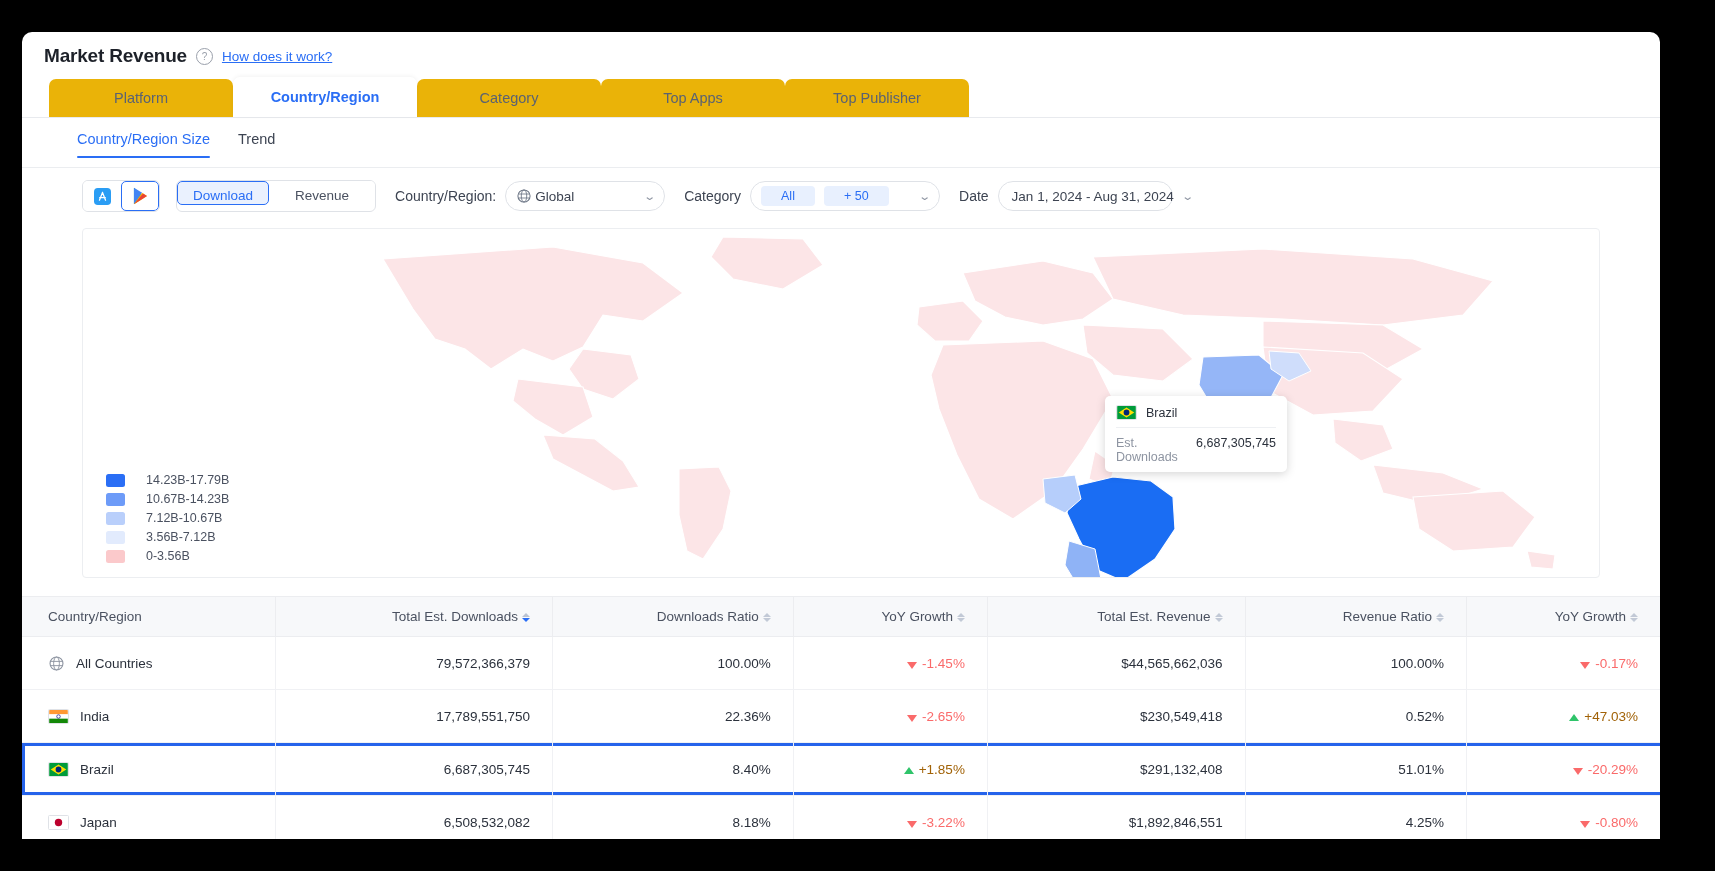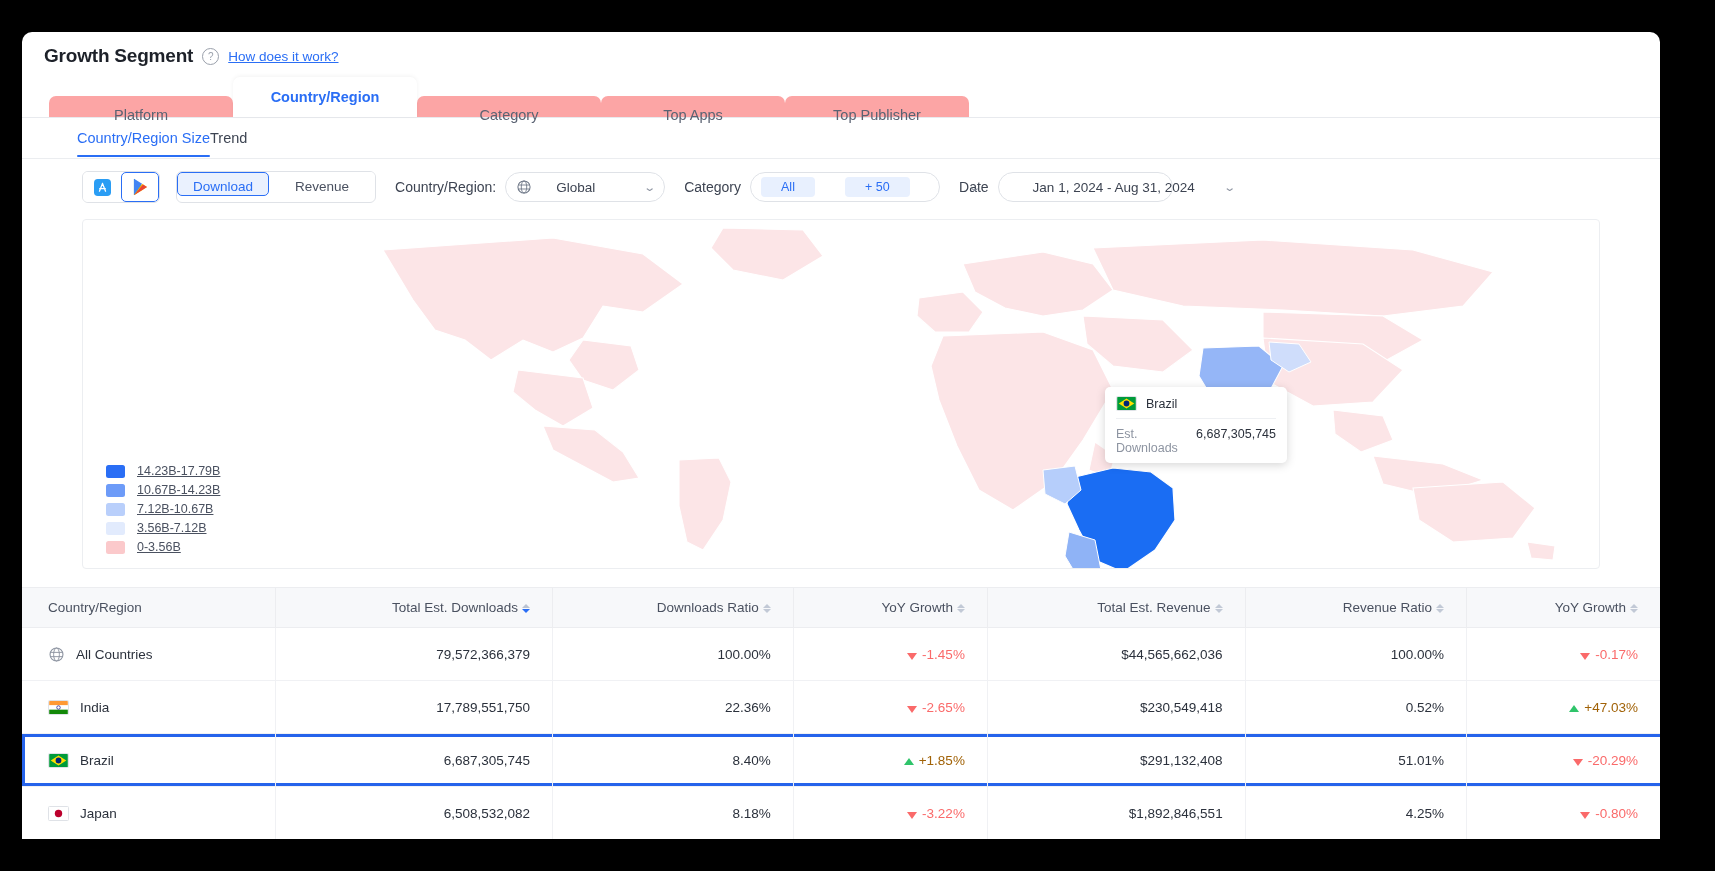--- a/index.html
+++ b/index.html
@@ -57,46 +57,47 @@
     display: flex;
     align-items: flex-end;
     height: 40px;
     background: #ffffff;
     padding-left: 27px;
     border-bottom: 1px solid #e8eaee;
     position: relative;
   }
   .tab {
     width: 184px;
-    height: 21px;
+    height: 38px;
     line-height: 38px;
     text-align: center;
     font-size: 14.5px;
     color: #5a6272;
-    background: #fca5a5;
+    background: #eab308;
     border-radius: 7px 7px 0 0;
     cursor: pointer;
     position: relative;
   }
   .tab.active {
     background: #ffffff;
     color: #2a6ef5;
     font-weight: bold;
     height: 40px;
     line-height: 40px;
     z-index: 2;
     box-shadow: 0 -1px 4px rgba(0,0,0,.05);
   }
 
   
   .subtabs {
     display: flex;
-    padding: 0 0 0 55px;
+    gap: 28px;
+    padding: 0 0 9px 55px;
     height: 40px;
-    align-items: flex-start;
+    align-items: flex-end;
     border-bottom: 1px solid #ebedf0;
   }
   .subtab {
     font-size: 14.5px;
     color: #3d4452;
     cursor: pointer;
     position: relative;
     height: 39px;
     display: flex;
     align-items: center;
@@ -176,21 +177,21 @@
     align-items: center;
     height: 30px;
     min-width: 120px;
     border: 1px solid #dfe2e7;
     border-radius: 15px;
     background: #fff;
     padding: 0 10px;
     font-size: 13.5px;
     color: #3d4452;
     cursor: pointer;
-    gap: 24px;
+    gap: 3px;
     box-sizing: border-box;
   }
   .select .cv { flex: 1; white-space: nowrap; }
   .chev {
     color: #8d94a1;
     font-size: 11px;
     transform: scaleX(1.4);
     margin-left: 6px;
   }
   .pill {
@@ -219,24 +220,23 @@
     position: absolute;
     left: 23px;
     bottom: 14px;
     display: flex;
     flex-direction: column;
     gap: 5px;
   }
   .legend-row {
     display: flex;
     align-items: center;
-    gap: 12px;
+    gap: 21px;
     font-size: 12.5px;
     color: #4a5160;
-    text-decoration: underline;
   }
   .legend-sw {
     width: 19px; height: 13px; border-radius: 2.5px;
   }
 
   .tooltip {
     position: absolute;
     left: 1022px;
     top: 167px;
     width: 160px;
@@ -331,21 +331,21 @@
     background: #fff;
   }
   tr.selected td:first-child { box-shadow: inset 0 3px 0 #2563eb, inset 0 -3px 0 #2563eb, inset 3px 0 0 #2563eb; }
 </style>
 </head>
 <body>
 
 <div id="frame">
 
   <div class="hdr">
-    <span class="hdr-title">Growth Segment</span>
+    <span class="hdr-title">Market Revenue</span>
     <span class="q-icon">?</span>
     <span class="hdr-link">How does it work?</span>
   </div>
 
   <div class="tabs">
     <div class="tab">Platform</div>
     <div class="tab active">Country/Region</div>
     <div class="tab">Category</div>
     <div class="tab">Top Apps</div>
     <div class="tab">Top Publisher</div>

